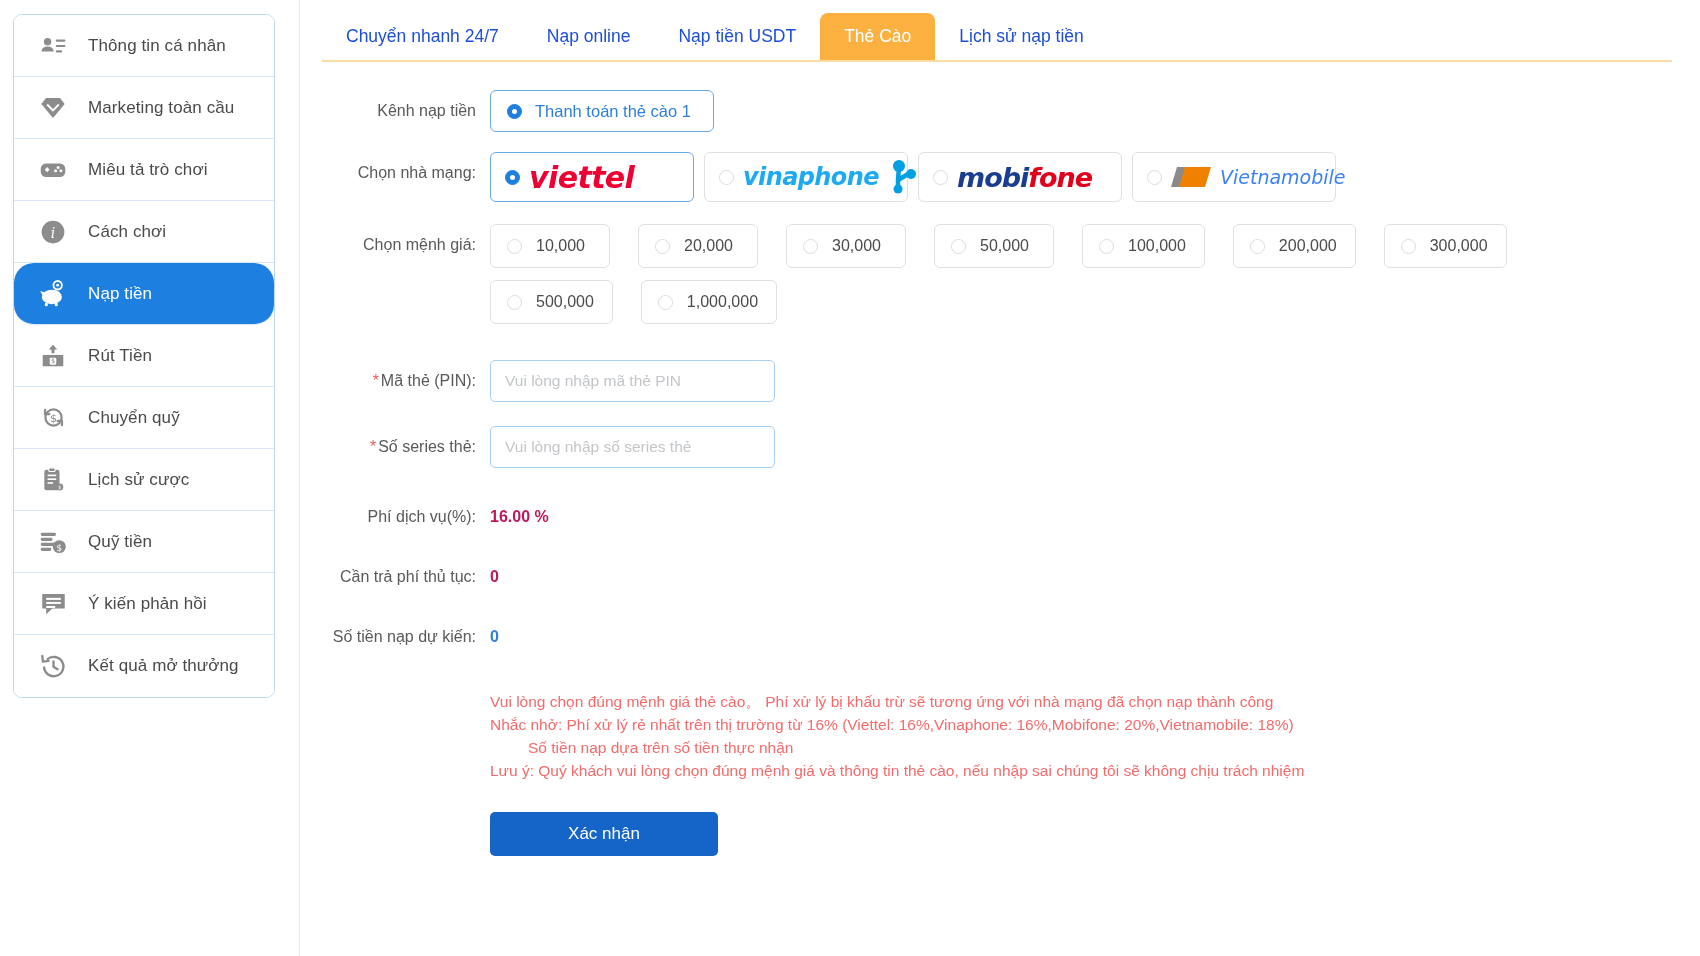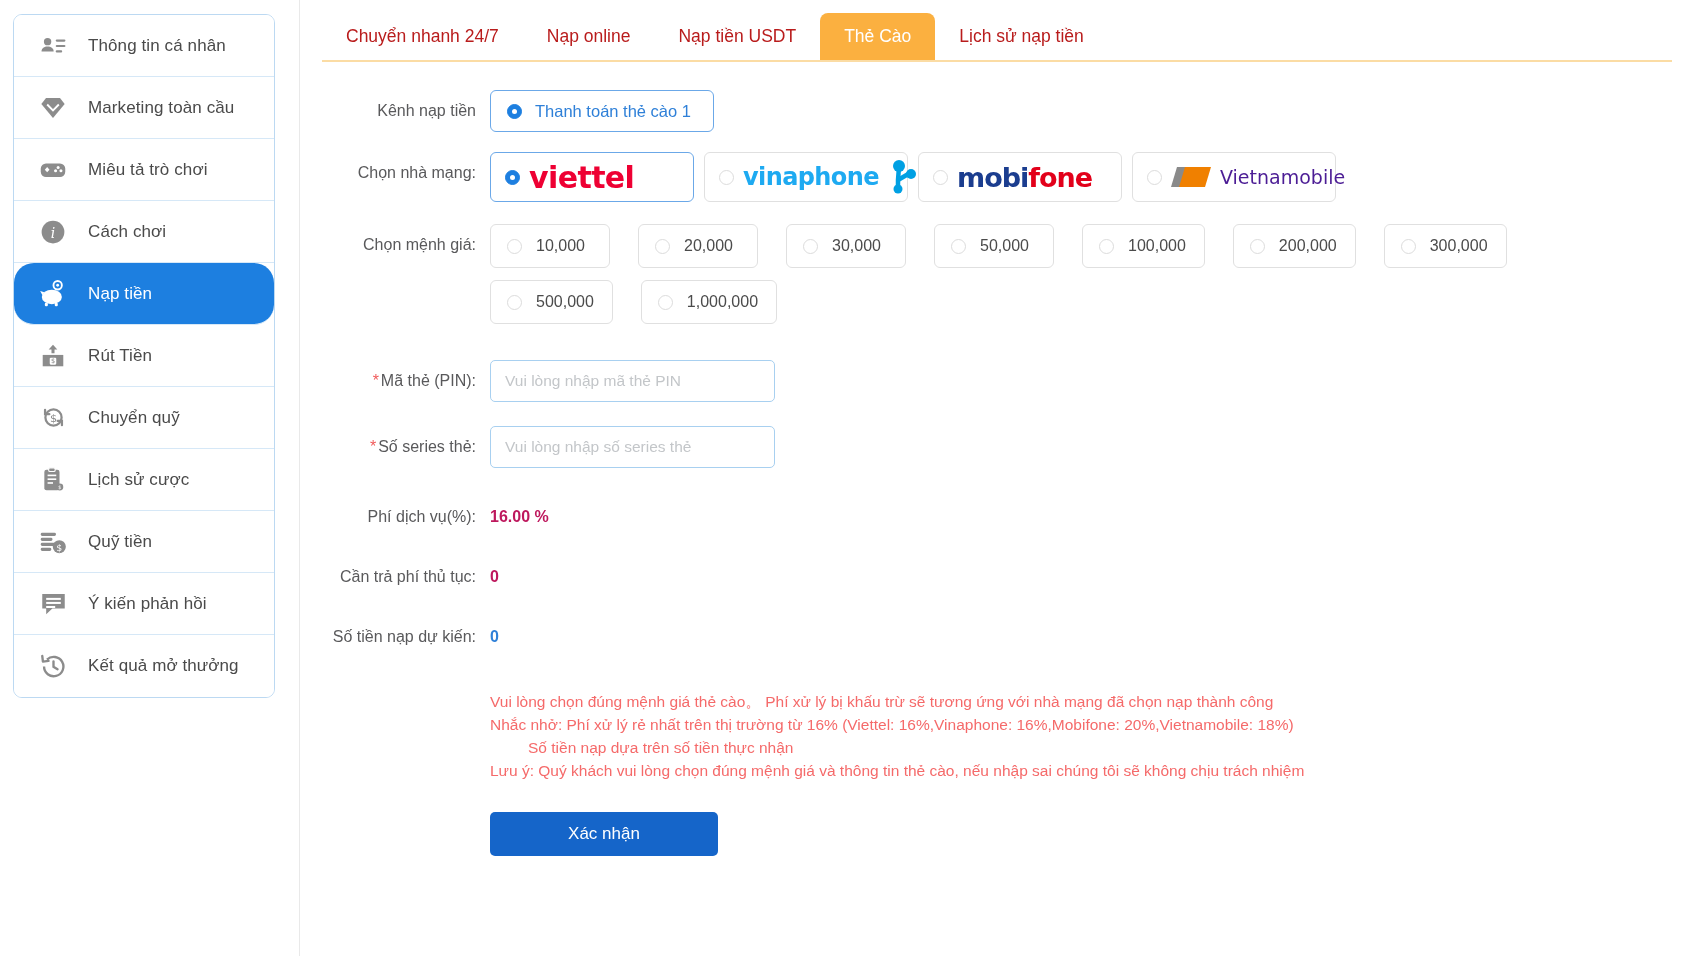--- a/index.html
+++ b/index.html
@@ -71,21 +71,21 @@
   .tabs {
     display: flex;
     align-items: flex-end;
     height: 62px;
     margin: 0 28px 0 22px;
     border-bottom: 2px solid #fbdca4;
     position: relative;
   }
   .tab {
     font-size: 17.5px;
-    color: #b91c1c;
+    color: #1d4ed8;
     padding: 0 24px;
     height: 47px;
     line-height: 47px;
     cursor: pointer;
     white-space: nowrap;
     border-radius: 8px 8px 0 0;
   }
   .tab.active {
     background: #fbb040;
     color: #ffffff;
@@ -156,21 +156,21 @@
   
   .carrier-row { margin-top: 20px; }
   .carrier {
     width: 204px;
     height: 50px;
     margin-right: 10px;
     padding: 0 0 0 14px;
     justify-content: flex-start;
   }
   .carrier .radio { margin-right: 9px; flex: 0 0 15px; }
-  .carrier-logo { display: flex; align-items: center; height: 100%; }
+  .carrier-logo { display: flex; align-items: center; height: 100%; font-style: italic; }
   .logo-viettel {
     font-size: 30px; font-weight: bold; color: #ee0033;
     letter-spacing: -0.6px;
     font-family: "DejaVu Sans", sans-serif;
   }
   .logo-vina {
     font-size: 24px; font-weight: bold; color: #1eaaf1;
     letter-spacing: -0.6px;
     font-family: "DejaVu Sans", sans-serif;
     position: relative;
@@ -179,21 +179,21 @@
     font-size: 27px; font-weight: bold;
     letter-spacing: -1px;
     font-family: "DejaVu Sans", sans-serif;
   }
   .logo-mobi .b1 { color: #1b3d8f; }
   .logo-mobi .b2 { color: #e2001a; }
   .logo-vnm {
     display: flex; align-items: center;
   }
   .vnm-mark { margin-right: 7px; }
-  .vnm-text { font-size: 19px; color: #4c1d95; font-family: "DejaVu Sans", sans-serif; }
+  .vnm-text { font-size: 19px; color: #3b82f6; font-family: "DejaVu Sans", sans-serif; }
 
   
   .denom-row { margin-top: 22px; }
   .denom-body { max-width: 1060px; }
   .denom {
     height: 44px;
     min-width: 120px;
     padding: 0 18px 0 16px;
     margin: 0 28px 12px 0;
   }

